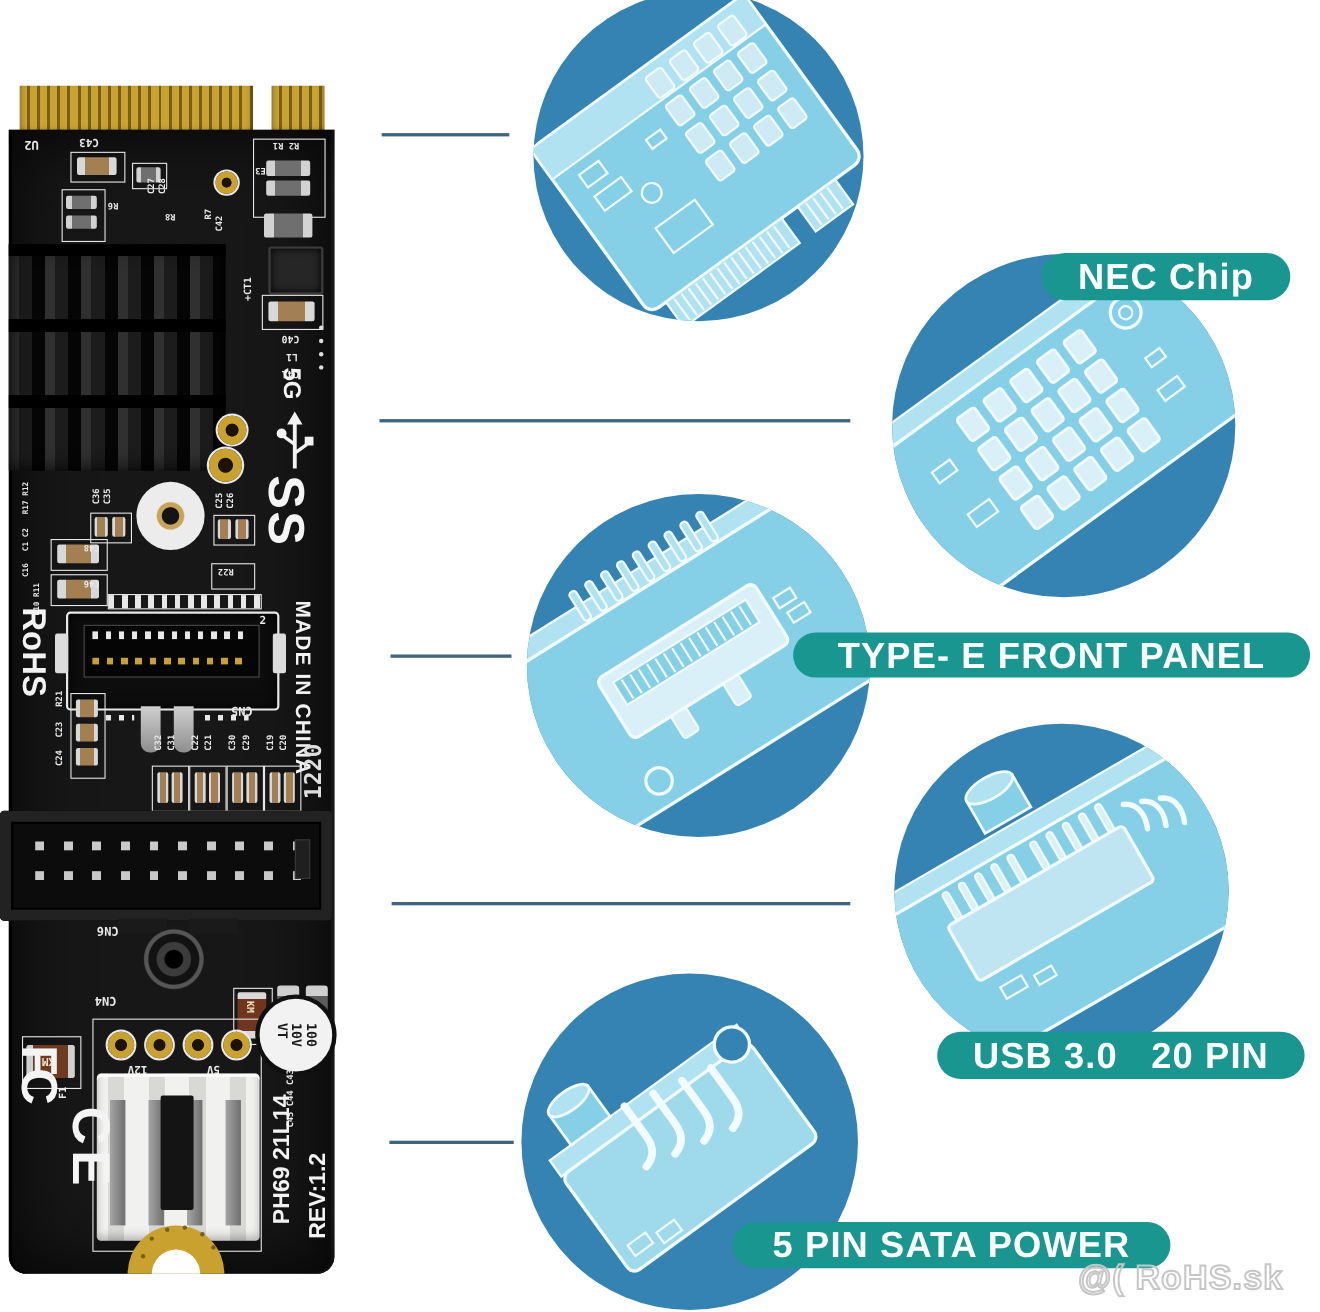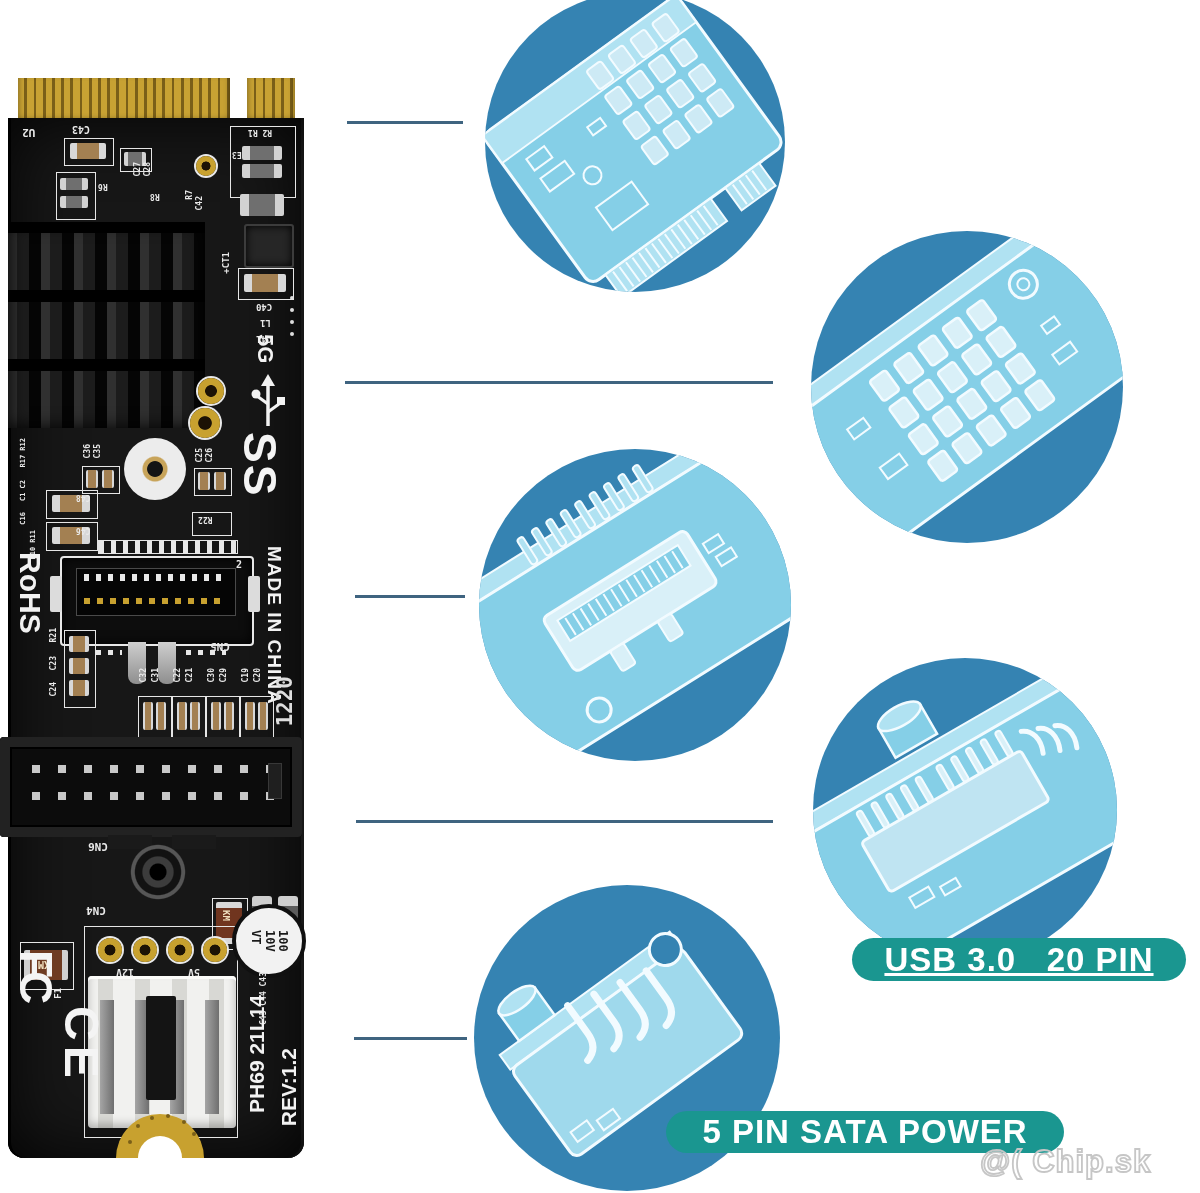--- a/index.html
+++ b/index.html
@@ -365,22 +365,28 @@
         <path d="M124 92v34q0 18-16 22" stroke-width="7" stroke-linecap="round"></path>
         <path d="M152 98v34q0 18-16 22" stroke-width="7" stroke-linecap="round"></path>
         <path d="M180 104v34q0 18-16 22" stroke-width="7" stroke-linecap="round"></path>
         <path d="M208 110v34q0 18-16 22" stroke-width="7" stroke-linecap="round"></path>
         <rect x="52" y="196" width="20" height="12" stroke-width="2"></rect>
         <rect x="80" y="202" width="20" height="12" stroke-width="2"></rect>
       </g>
     </svg>
   </div>
 
-  <div class="pill" style="left:852px;top:938px;width:334px;height:43px;font-size:33px;text-decoration:underline;">
+  <div class="pill" style="left:947px;top:230px;width:226px;height:43px;font-size:33px;">
+    <span>NEC Chip</span>
+  </div>
+  <div class="pill" style="left:721px;top:575px;width:470px;height:41px;font-size:33px;">
+    <span>TYPE- E FRONT PANEL</span>
+  </div>
+  <div class="pill" style="left:852px;top:938px;width:334px;height:43px;font-size:33px;">
     <span>USB 3.0   20 PIN</span>
   </div>
   <div class="pill" style="left:666px;top:1111px;width:398px;height:42px;font-size:33px;">
     <span>5 PIN SATA POWER</span>
   </div>
 
-  <div class="watermark" style="left:980px;top:1144px;font-size:31px;">@( Chip.sk</div>
+  <div class="watermark" style="left:980px;top:1144px;font-size:31px;">@( RoHS.sk</div>
 
 </div>
 
 </body></html>

